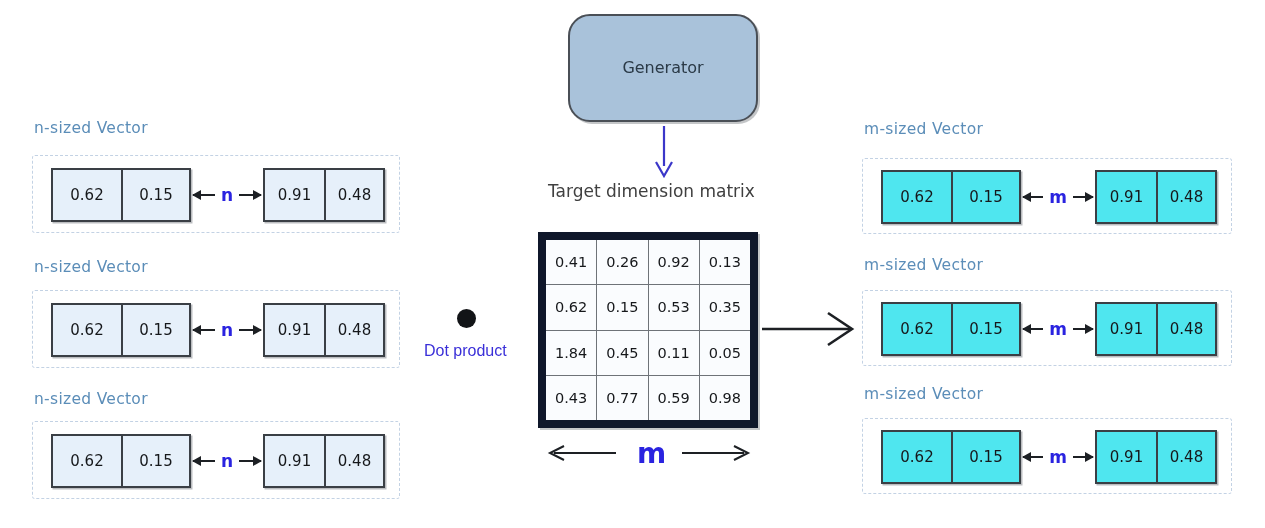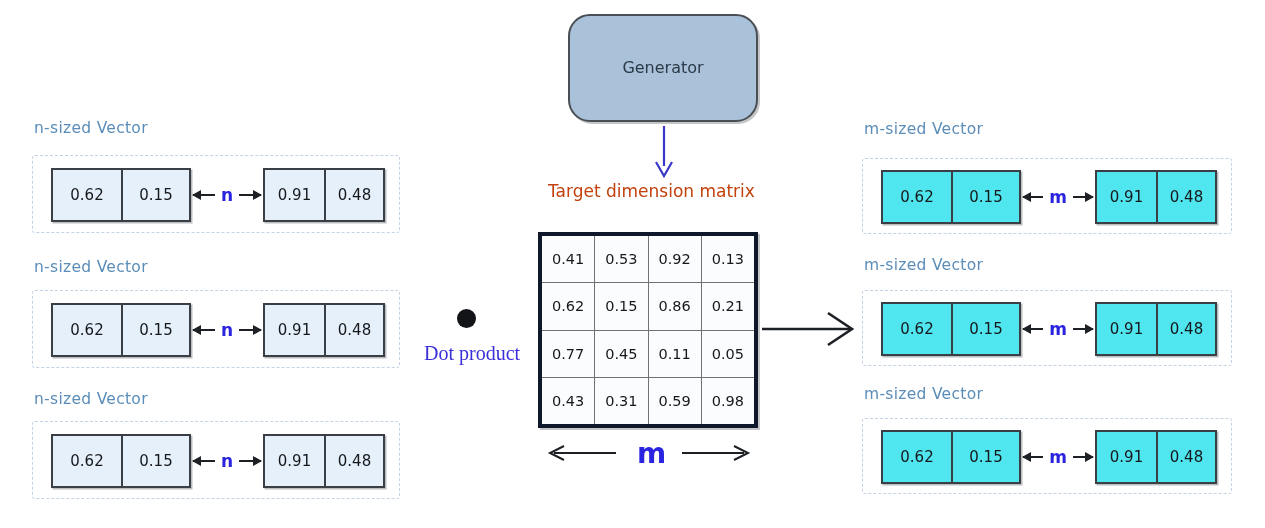--- a/index.html
+++ b/index.html
@@ -116,55 +116,55 @@
   }
 
   
   .down-arrow { position: absolute; }
 
   
   .matrix {
     position: absolute;
     display: grid;
     box-sizing: border-box;
-    border: 4px solid #0f172a;
+    border: 8px solid #0f172a;
     box-shadow: 2px 2px 0 rgba(60,66,74,0.30);
     background: #6e7378;
     gap: 1px;
   }
   .matrix .mcell {
     background: #fafcfe;
     display: flex;
     align-items: center;
     justify-content: center;
     font-size: 14.5px;
     color: #16181b;
     font-family: "DejaVu Sans", sans-serif;
   }
   .matrix-title {
     position: absolute;
-    color: #c2410c;
+    color: #404040;
     font-size: 17px;
     white-space: nowrap;
     font-family: "DejaVu Sans", sans-serif;
   }
 
   
   .dot-marker {
     position: absolute;
     width: 19px; height: 19px;
     background: #121417;
     border-radius: 50%;
   }
   .dot-label {
     position: absolute;
     color: #3a2fd8;
-    font-size: 20px;
+    font-size: 16px;
     white-space: nowrap;
-    font-family: Liberation Serif, serif;
+    font-family: Liberation Sans, sans-serif;
   }
 
   
   .big-arrow { position: absolute; }
 
   
   .bottom-dim {
     position: absolute;
     display: flex;
     align-items: center;
@@ -182,33 +182,33 @@
   <svg width="32" height="52" viewBox="0 0 32 52">
     <line x1="16" y1="0" x2="16" y2="40" stroke="#3b37c9" stroke-width="2.2"></line>
     <polyline points="8,36 16,50 24,36" fill="none" stroke="#3b37c9" stroke-width="2.2"></polyline>
   </svg>
 </div>
 
 <div class="matrix-title" style="left:548px; top:181px;">Target dimension matrix</div>
 
 <div class="matrix" style="left:538px; top:232px; width:220px; height:196px; grid-template-columns:repeat(4,1fr); grid-template-rows:repeat(4,1fr);">
   <div class="mcell">0.41</div>
-  <div class="mcell">0.53</div>
+  <div class="mcell">0.26</div>
   <div class="mcell">0.92</div>
   <div class="mcell">0.13</div>
   <div class="mcell">0.62</div>
   <div class="mcell">0.15</div>
-  <div class="mcell">0.86</div>
-  <div class="mcell">0.21</div>
-  <div class="mcell">0.77</div>
+  <div class="mcell">0.53</div>
+  <div class="mcell">0.35</div>
+  <div class="mcell">1.84</div>
   <div class="mcell">0.45</div>
   <div class="mcell">0.11</div>
   <div class="mcell">0.05</div>
   <div class="mcell">0.43</div>
-  <div class="mcell">0.31</div>
+  <div class="mcell">0.77</div>
   <div class="mcell">0.59</div>
   <div class="mcell">0.98</div>
 </div>
 
 <div class="bottom-dim" style="left:534px; top:438px; width:230px; height:30px;">
   <svg width="230" height="30" viewBox="0 0 230 30" style="position:absolute;left:0;top:0;">
     <line x1="20" y1="15" x2="82" y2="15" stroke="#1d2024" stroke-width="2"></line>
     <polyline points="30,8 16,15 30,22" fill="none" stroke="#1d2024" stroke-width="2"></polyline>
     <line x1="148" y1="15" x2="210" y2="15" stroke="#1d2024" stroke-width="2"></line>
     <polyline points="200,8 214,15 200,22" fill="none" stroke="#1d2024" stroke-width="2"></polyline>

